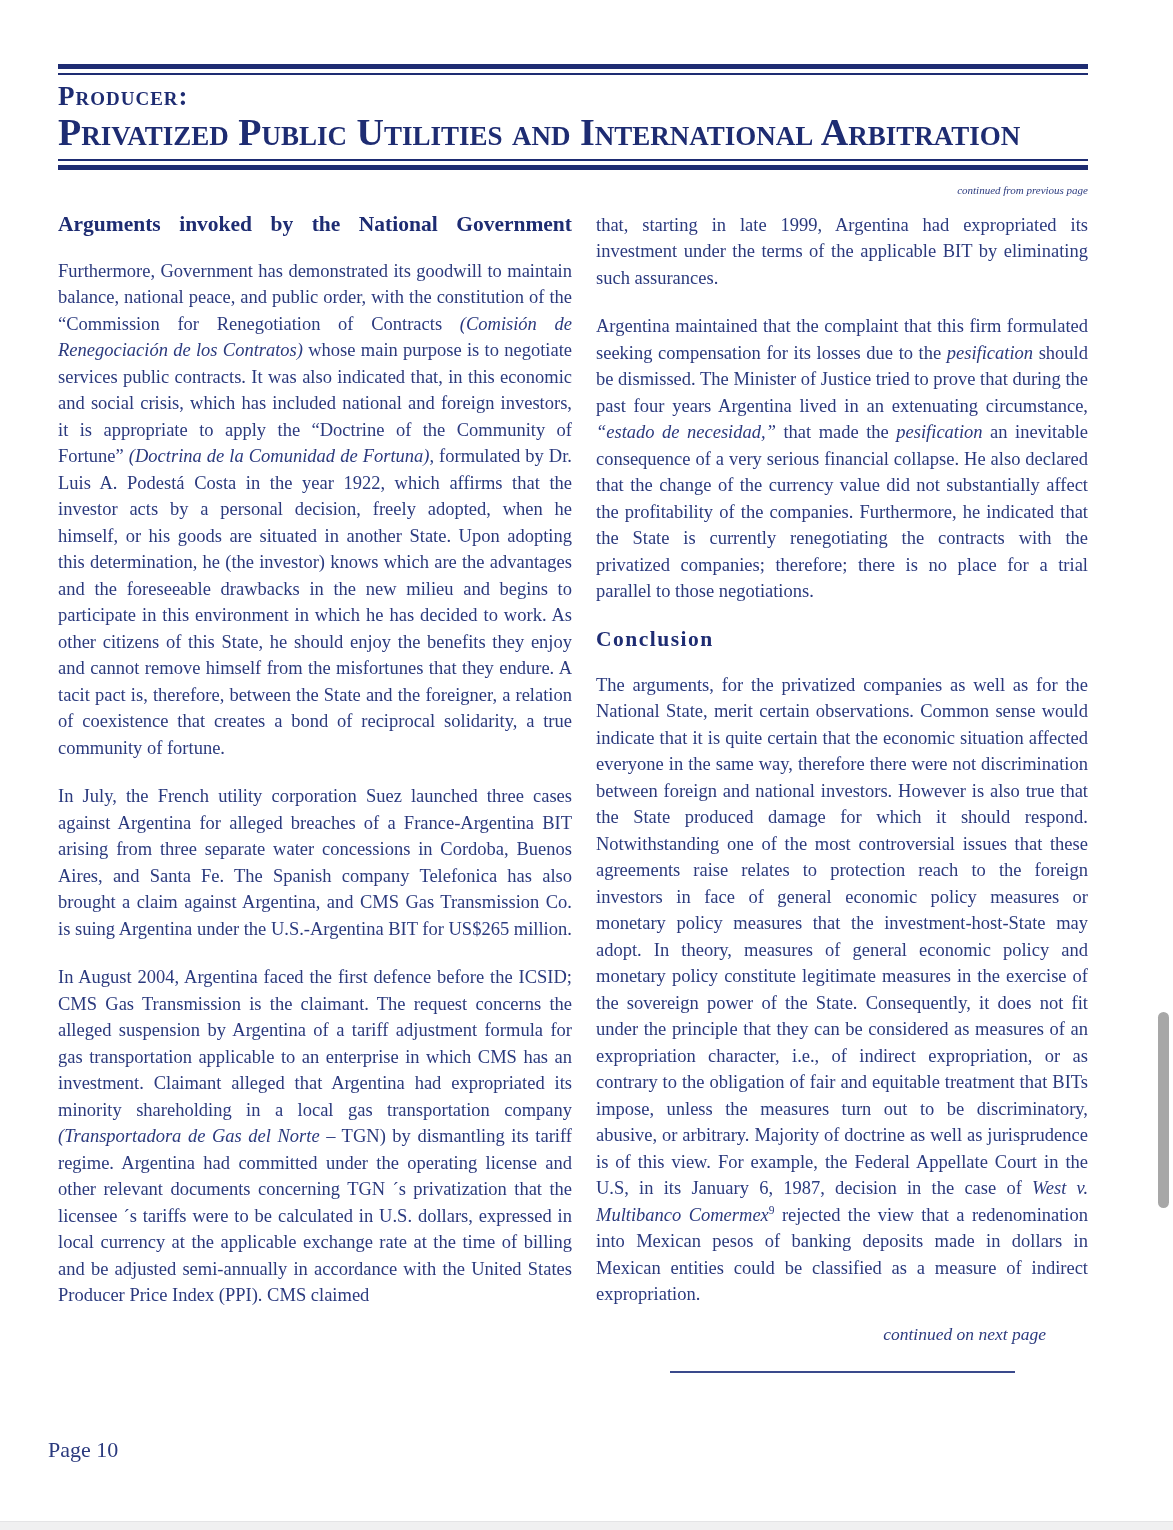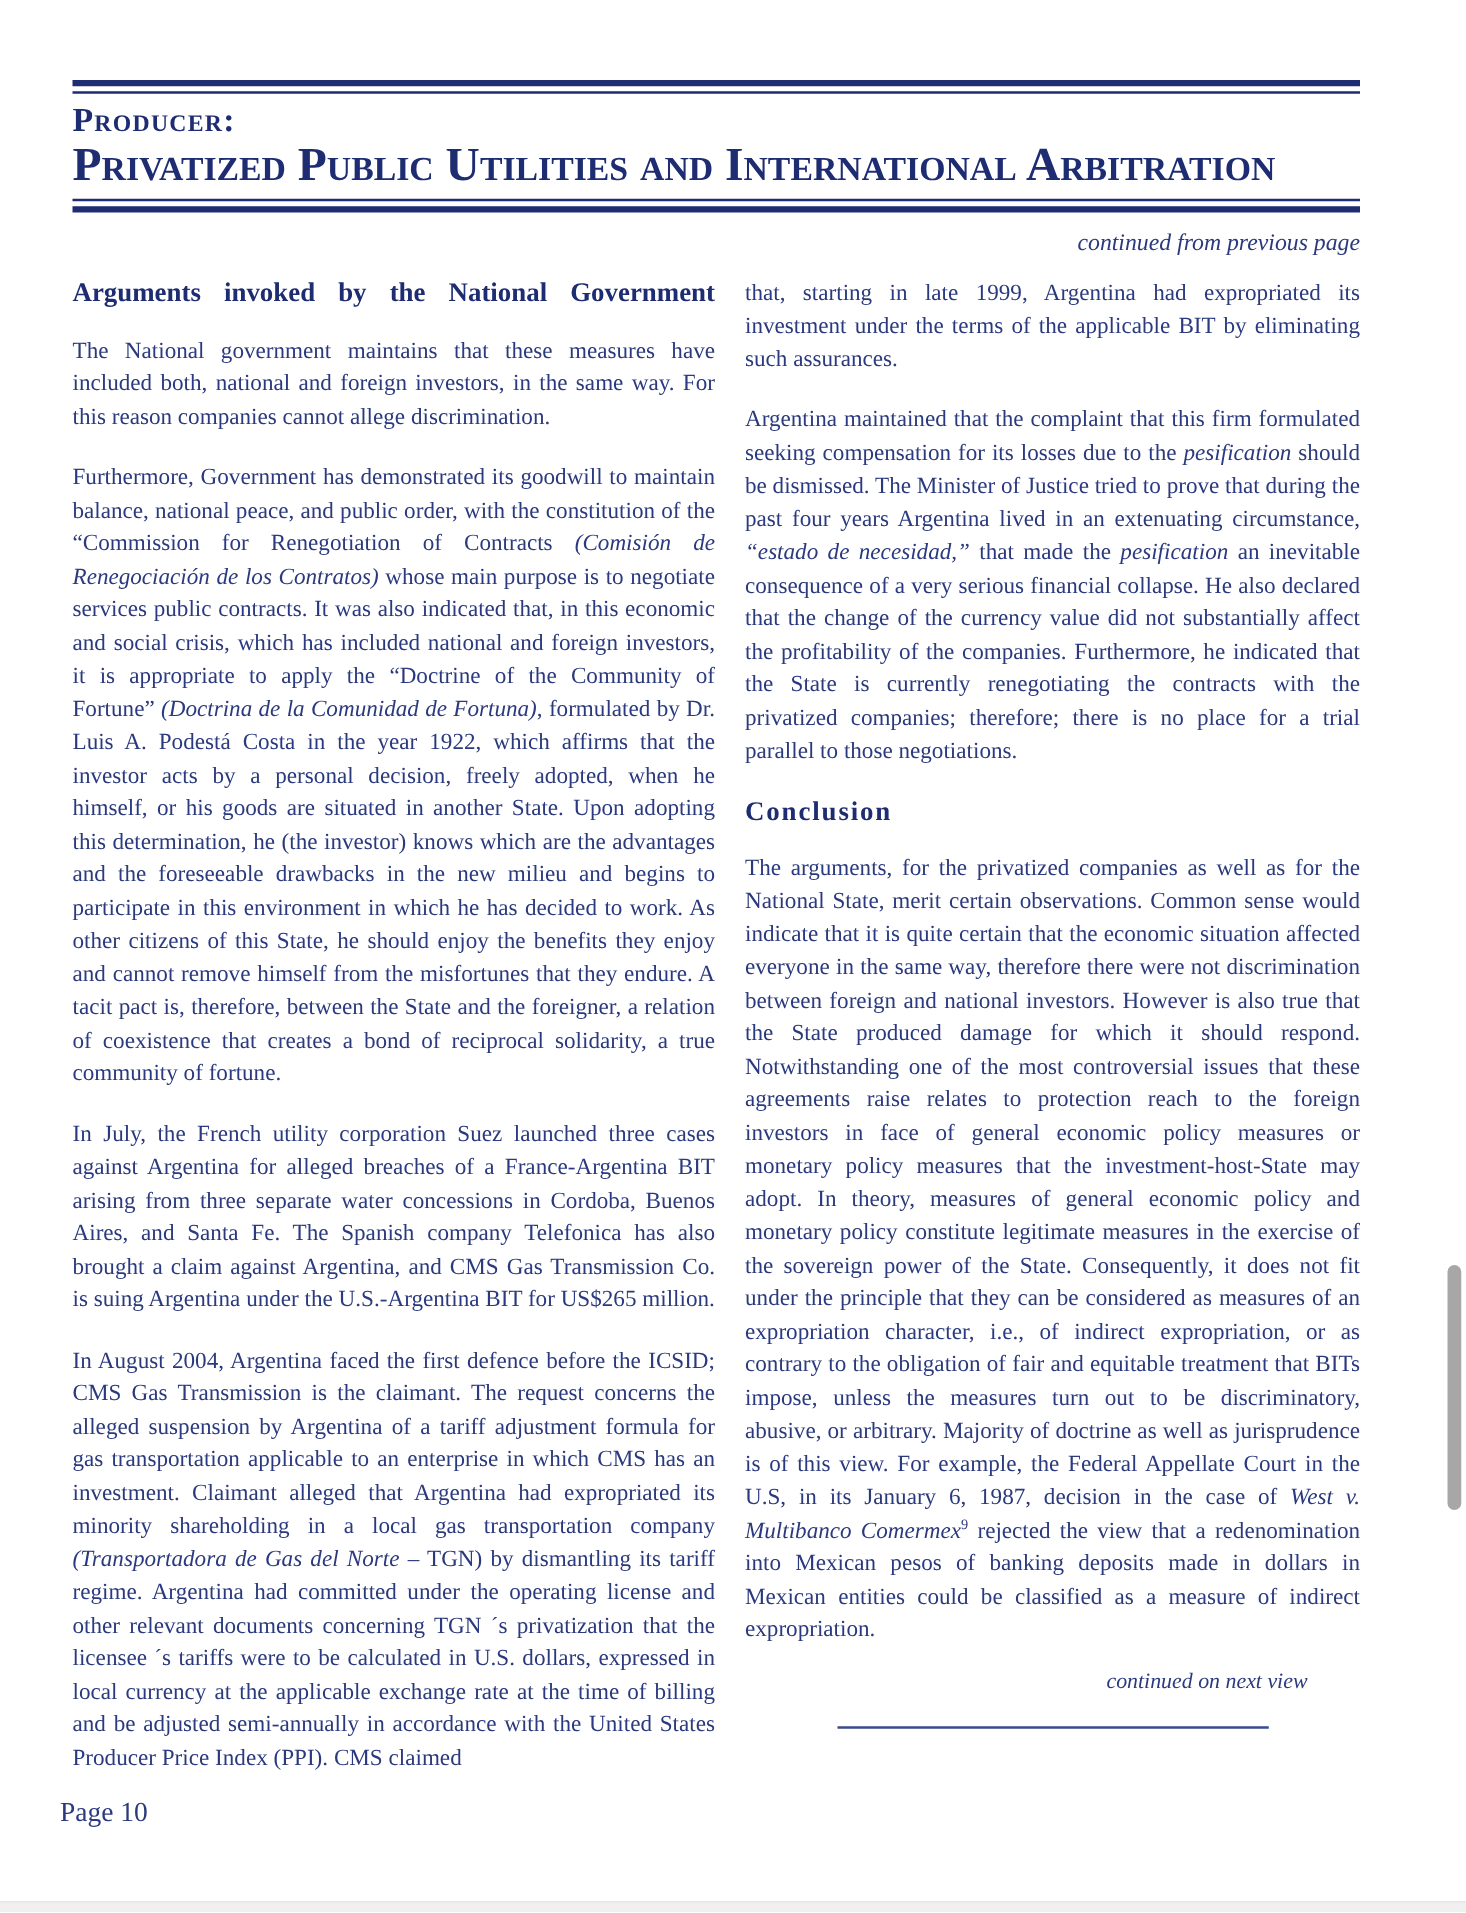--- a/index.html
+++ b/index.html
@@ -45,21 +45,21 @@
   .rule-bottom {
     margin-top: 6px;
     height: 4px;
     border-top: 2px solid #1e2c72;
     border-bottom: 5px solid #1e2c72;
   }
   .continued-from {
     margin-top: 14px;
     text-align: right;
     font-style: italic;
-    font-size: 19px;
+    font-size: 11px;
   }
   .columns {
     display: flex;
     gap: 24px;
     margin-top: 16px;
   }
   .col-left  { width: 514px; }
   .col-right { width: 492px; }
   h2.section {
     font-size: 21.5px;
@@ -149,40 +149,39 @@
 
     <div class="rule-bottom"></div>
 
     <div class="continued-from">continued from previous page</div>
 
     <div class="columns">
 
       <div class="col-left">
         <h2 class="section">Arguments invoked by the National Government</h2>
         <div>
-            <p class="body"><span>The National government maintains that these measures have included both, national and foreign investors, in the same way.  For this reason companies cannot allege discrimination.</span></p>
             <p class="body"><span>Furthermore, Government has demonstrated its goodwill to maintain balance, national peace, and public order, with the constitution of the “Commission for Renegotiation of Contracts </span><span style="font-style: italic;">(Comisión de Renegociación de los Contratos)</span><span> whose main purpose is to negotiate services public contracts.  It was also indicated that, in this economic and social crisis, which has included national and foreign investors, it is appropriate to apply the “Doctrine of the Community of Fortune” </span><span style="font-style: italic;">(Doctrina de la Comunidad de Fortuna)</span><span>, formulated by Dr. Luis A. Podestá Costa in the year 1922, which affirms that the investor acts by a personal decision, freely adopted, when he himself, or his goods are situated in another State.  Upon adopting this determination, he (the investor) knows which are the advantages and the foreseeable drawbacks in the new milieu and begins to participate in this environment in which he has decided to work.  As other citizens of this State, he should enjoy the benefits they enjoy and cannot remove himself from the misfortunes that they endure.  A tacit pact is, therefore, between the State and the foreigner, a relation of coexistence that creates a bond of reciprocal solidarity, a true community of fortune.</span></p>
             <p class="body"><span>In July, the French utility corporation Suez launched three cases against Argentina for alleged breaches of a France-Argentina BIT arising from three separate water concessions in Cordoba, Buenos Aires, and Santa Fe.  The Spanish company Telefonica has also brought a claim against Argentina, and CMS Gas Transmission Co. is suing Argentina under the U.S.-Argentina BIT for US$265 million.</span></p>
             <p class="body"><span>In August 2004, Argentina faced the first defence before the ICSID; CMS Gas Transmission is the claimant.  The request concerns the alleged suspension by Argentina of a tariff adjustment formula for gas transportation applicable to an enterprise in which CMS has an investment.  Claimant alleged that Argentina had expropriated its minority shareholding in a local gas transportation company </span><span style="font-style: italic;">(Transportadora de Gas del Norte</span><span> – TGN) by dismantling its tariff regime.  Argentina had committed under the operating license and other relevant documents concerning TGN ´s privatization that the licensee ´s tariffs were to be calculated in U.S. dollars, expressed in local currency at the applicable exchange rate at the time of billing and be adjusted semi-annually in accordance with the United States Producer Price Index (PPI). CMS claimed</span></p>
           </div>
       </div>
 
       <div class="col-right">
         <div>
             <p class="body"><span>that, starting in late 1999, Argentina had expropriated its investment under the terms of the applicable BIT by eliminating such assurances.</span></p>
             <p class="body"><span>Argentina maintained that the complaint that this firm formulated seeking compensation for its losses due to the </span><span style="font-style: italic;">pesification</span><span> should be dismissed.  The Minister of Justice tried to prove that during the past four years Argentina lived in an extenuating circumstance, </span><span style="font-style: italic;">“estado de necesidad,”</span><span> that made the </span><span style="font-style: italic;">pesification</span><span> an inevitable consequence of a very serious financial collapse.  He also declared that the change of the currency value did not substantially affect the profitability of the companies.  Furthermore, he indicated that the State is currently renegotiating the contracts with the privatized companies; therefore; there is no place for a trial parallel to those negotiations.</span></p>
           </div>
 
         <h2 class="conclusion">Conclusion</h2>
 
         <div>
             <p class="body"><span>The arguments, for the privatized companies as well as for the National State, merit certain observations.  Common sense would indicate that it is quite certain that the economic situation affected everyone in the same way, therefore there were not discrimination between foreign and national investors.  However is also true that the State produced damage for which it should respond.  Notwithstanding one of the most controversial issues that these agreements raise relates to protection reach to the foreign investors in face of general economic policy measures or monetary policy measures that the investment-host-State may adopt.  In theory, measures of general economic policy and monetary policy constitute legitimate measures in the exercise of the sovereign power of the State.  Consequently, it does not fit under the principle that they can be considered as measures of an expropriation character, i.e., of indirect expropriation, or as contrary to the obligation of fair and equitable treatment that BITs impose, unless the measures turn out to be discriminatory, abusive, or arbitrary.  Majority of doctrine as well as jurisprudence is of this view.  For example, the Federal Appellate Court in the U.S, in its January 6, 1987, decision in the case of </span><span style="font-style: italic;">West v. Multibanco Comermex</span><sup>9</sup><span> rejected the view that a redenomination into Mexican pesos of banking deposits made in dollars in Mexican entities could be classified as a measure of indirect expropriation.</span></p>
           </div>
 
-        <div class="continued-on">continued on next view</div>
+        <div class="continued-on">continued on next page</div>
 
         <hr class="footnote-rule">
 
       </div>
 
     </div>
   </div>
 
   <div class="page-number">Page 10</div>
 

